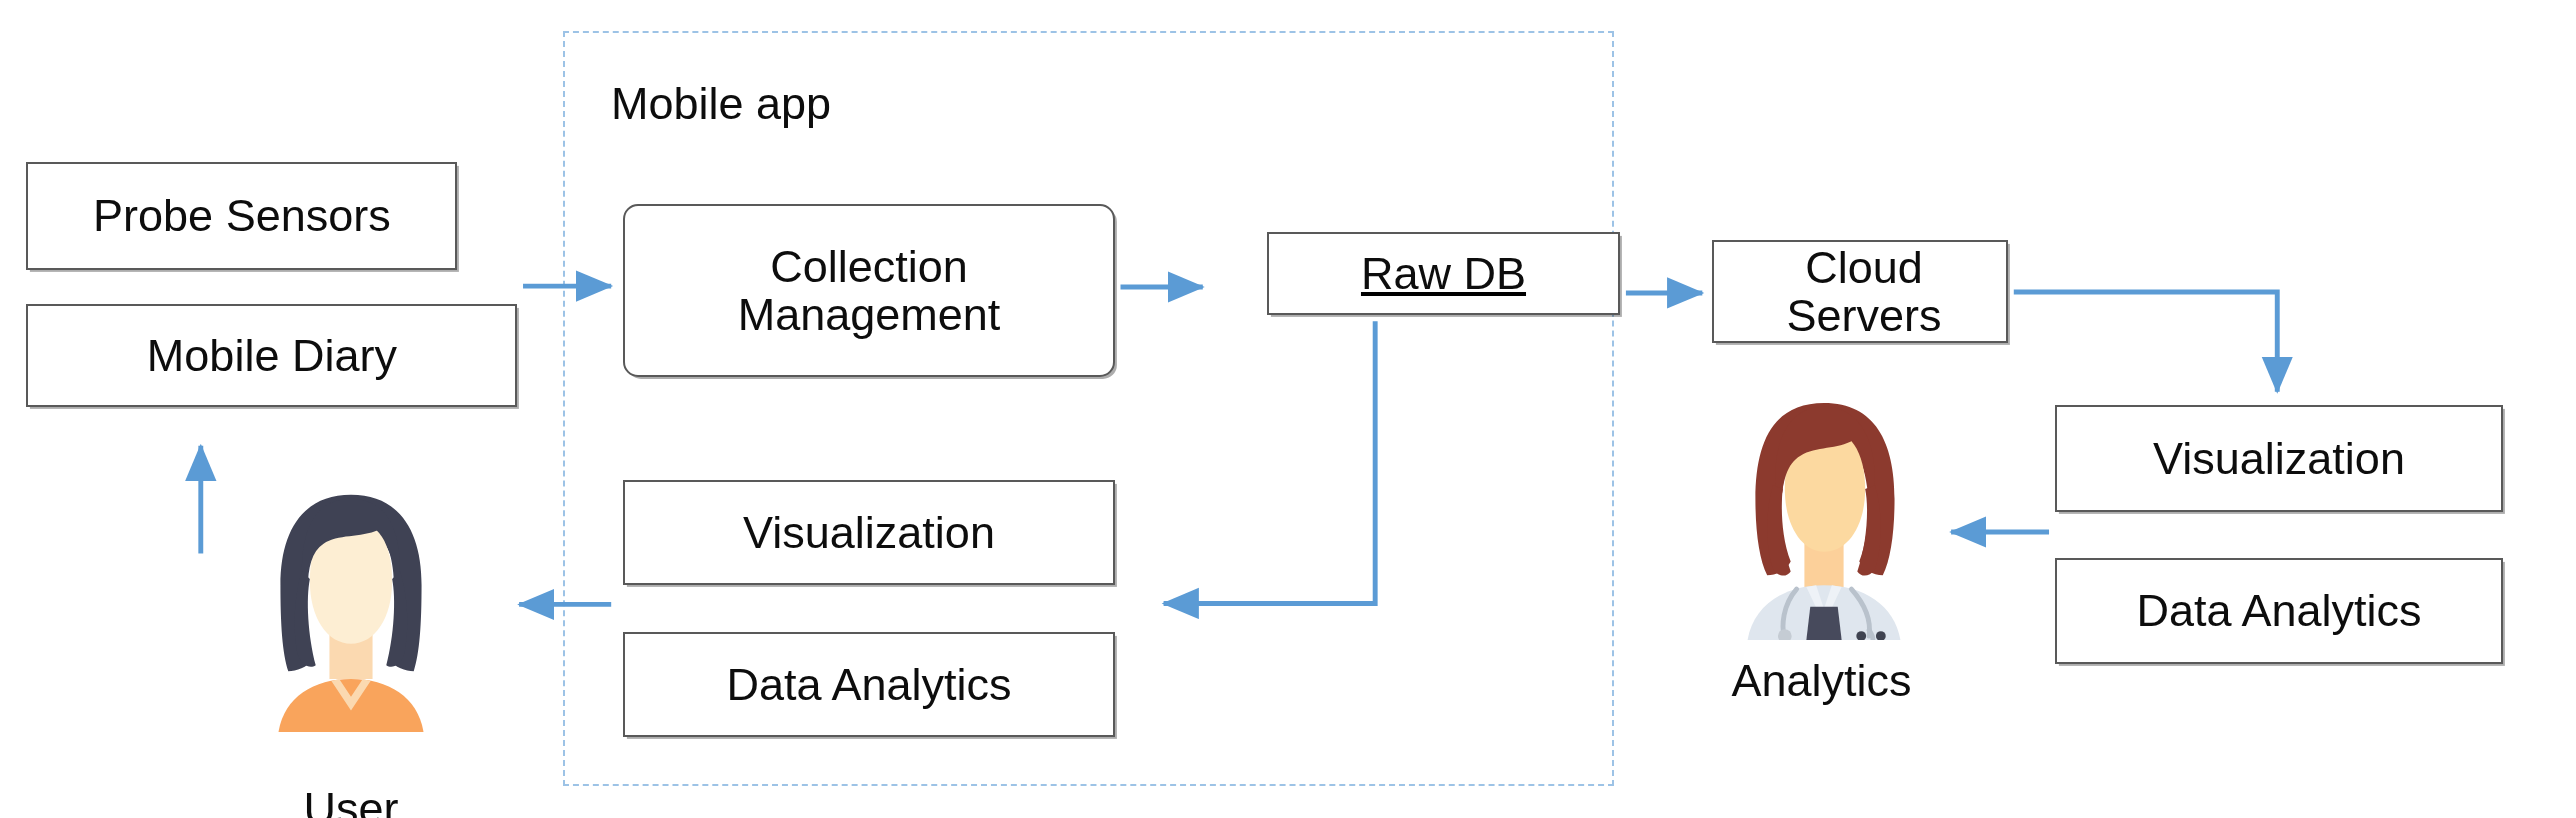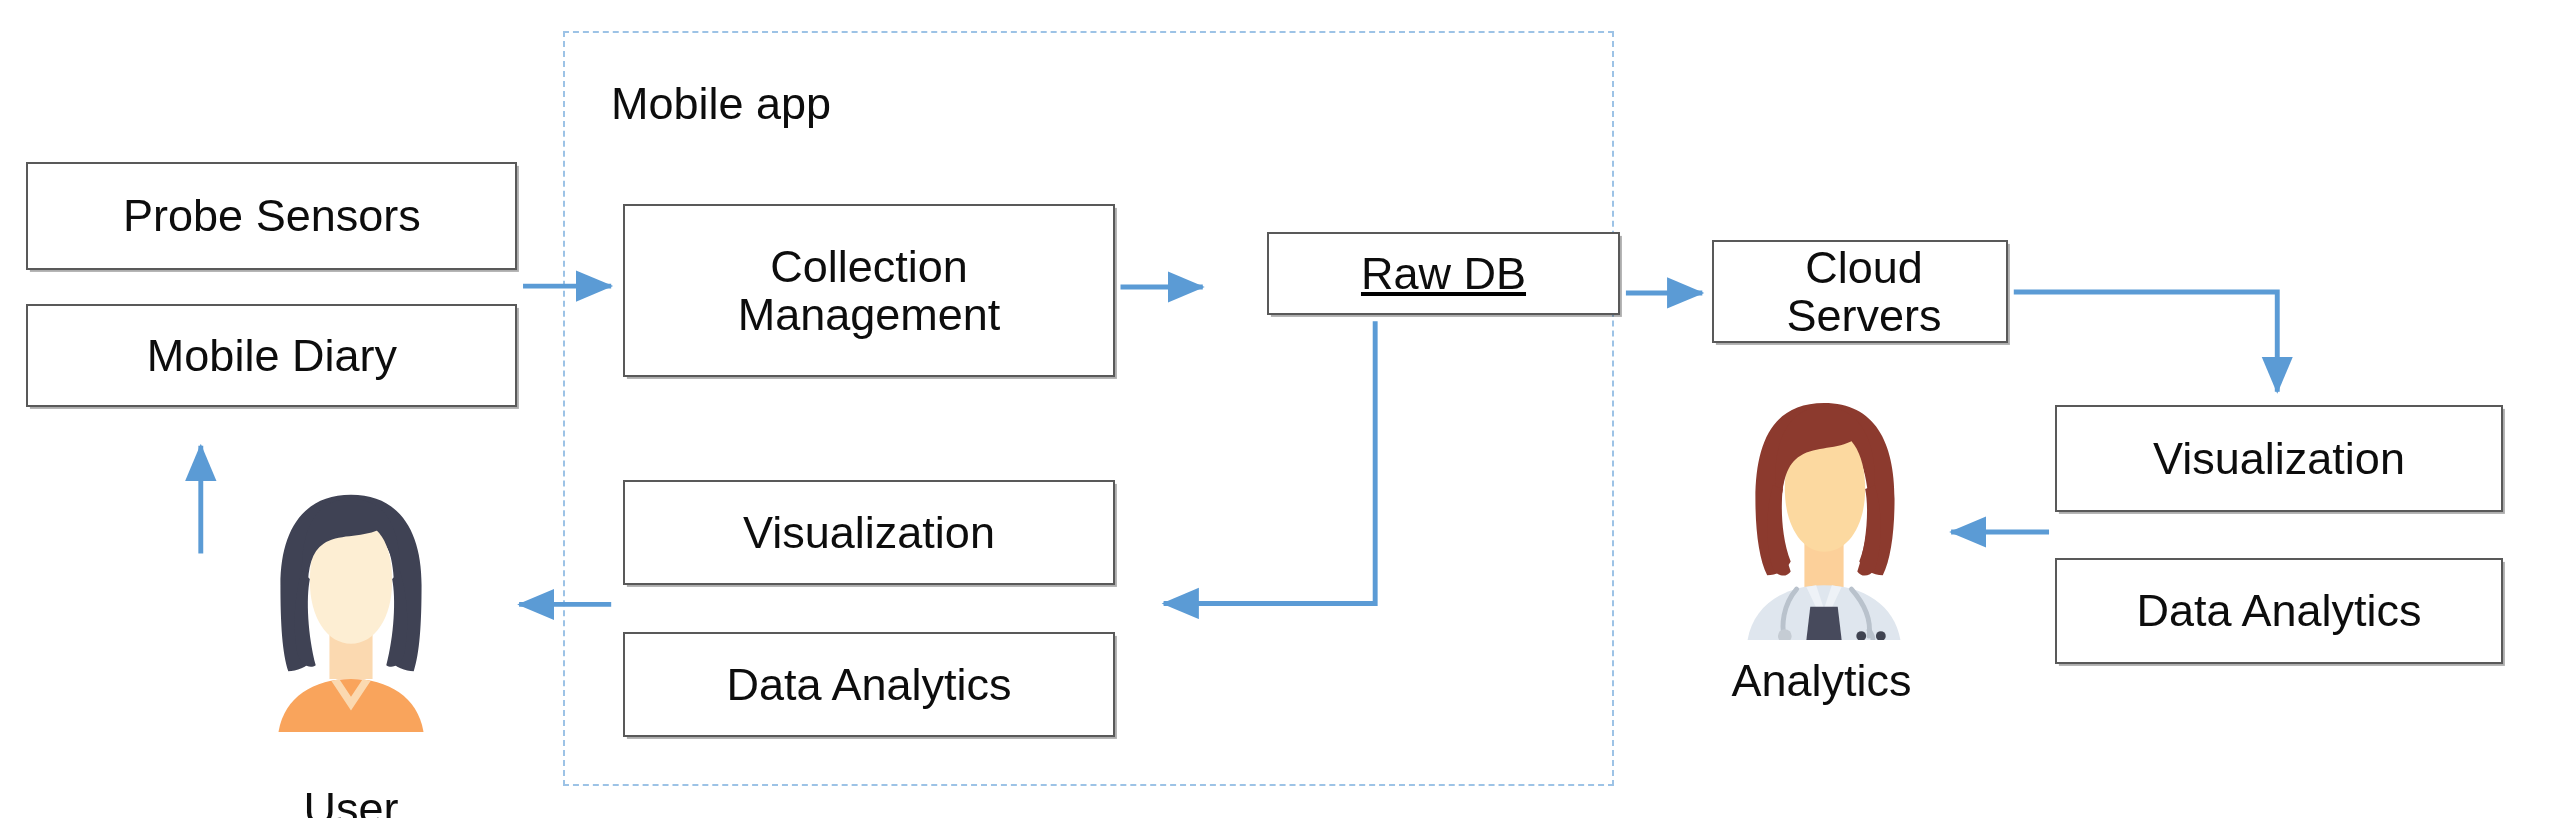--- a/index.html
+++ b/index.html
@@ -75,29 +75,29 @@
 </style>
 </head>
 <body>
 
 <div id="canvas">
 
   <div class="dashed-region" style="left:563px; top:31px; width:1051px; height:755px;"></div>
 
   <div class="region-title" style="left:611px; top:81px;">Mobile app</div>
 
-  <div class="box" style="left:26.4px; top:162px; width:491px; height:108px;">
+  <div class="box" style="left:26.4px; top:162px; width:431px; height:108px;">
     <span class="box-label">Probe Sensors</span>
   </div>
 
   <div class="box" style="left:26.4px; top:304px; width:491px; height:103px;">
     <span class="box-label">Mobile Diary</span>
   </div>
 
-  <div class="box" style="left:623px; top:204px; width:492px; height:173px;">
+  <div class="box" style="left:623px; top:204px; width:492px; height:173px;border-radius:15px;">
     <span class="box-label">Collection
 Management</span>
   </div>
 
   <div class="box" style="left:1267px; top:232px; width:353px; height:83px;text-decoration:underline;">
     <span class="box-label">Raw DB</span>
   </div>
 
   <div class="box" style="left:623px; top:480px; width:492px; height:105px;">
     <span class="box-label">Visualization</span>

